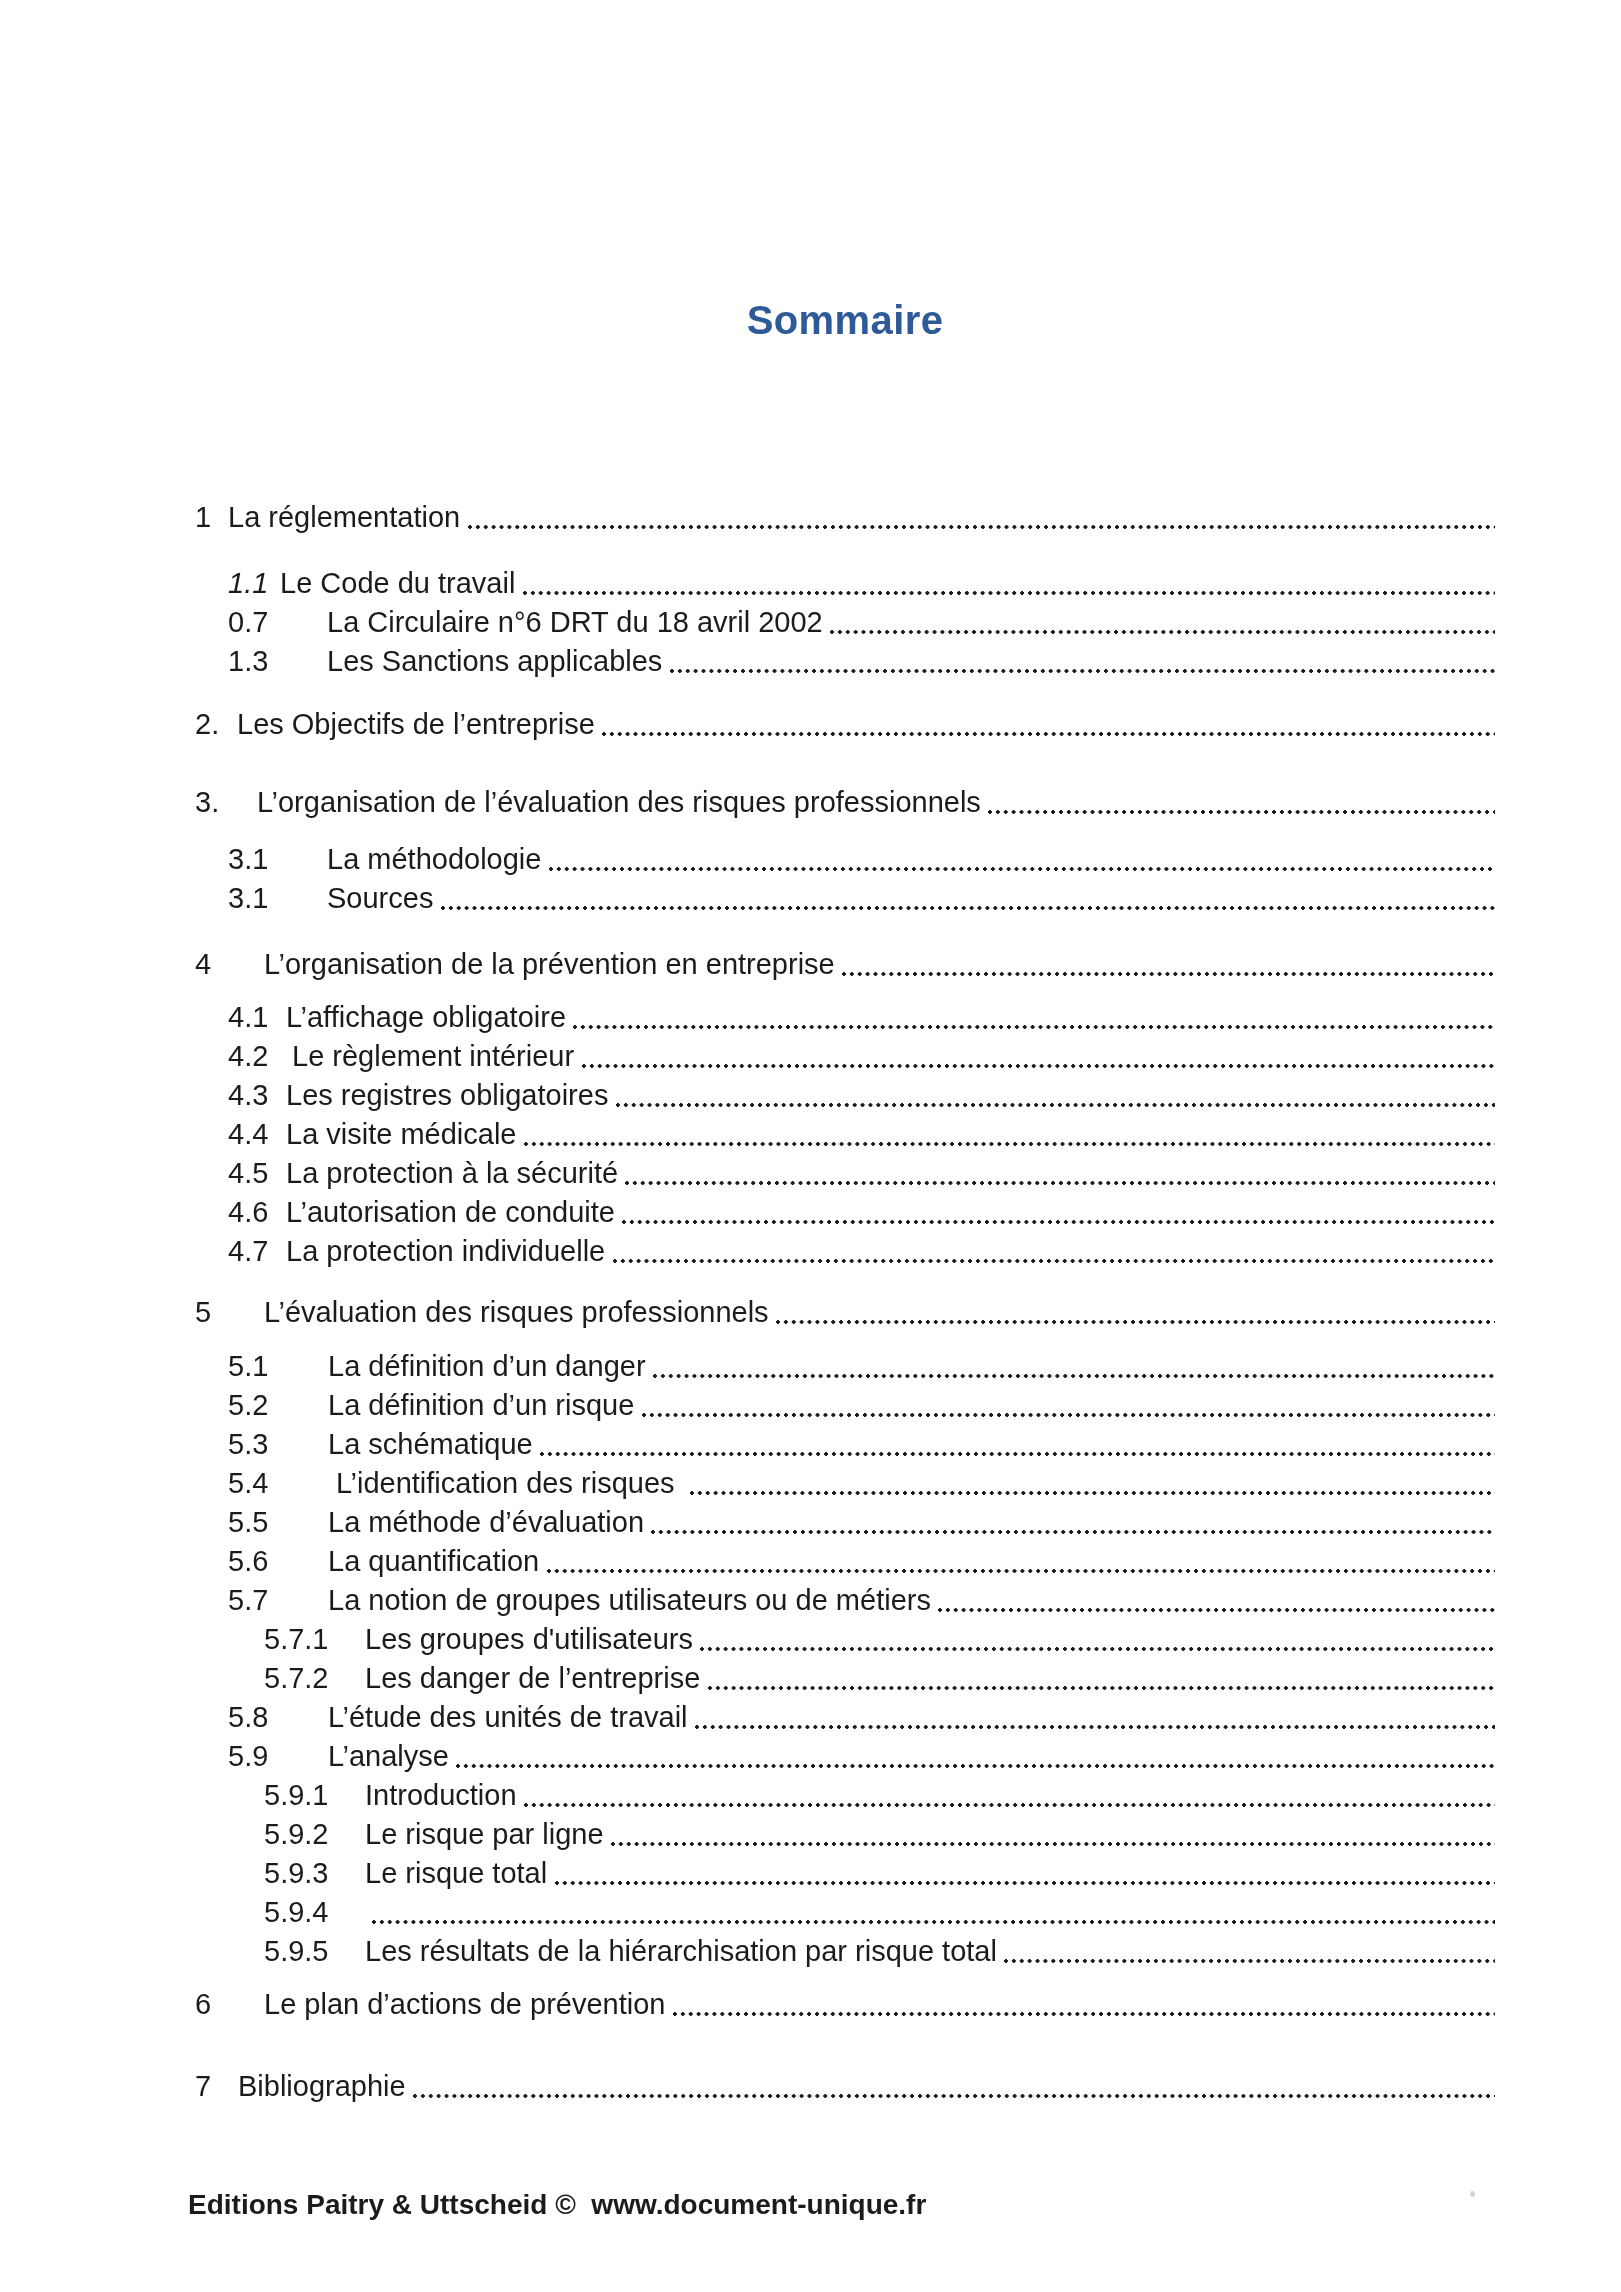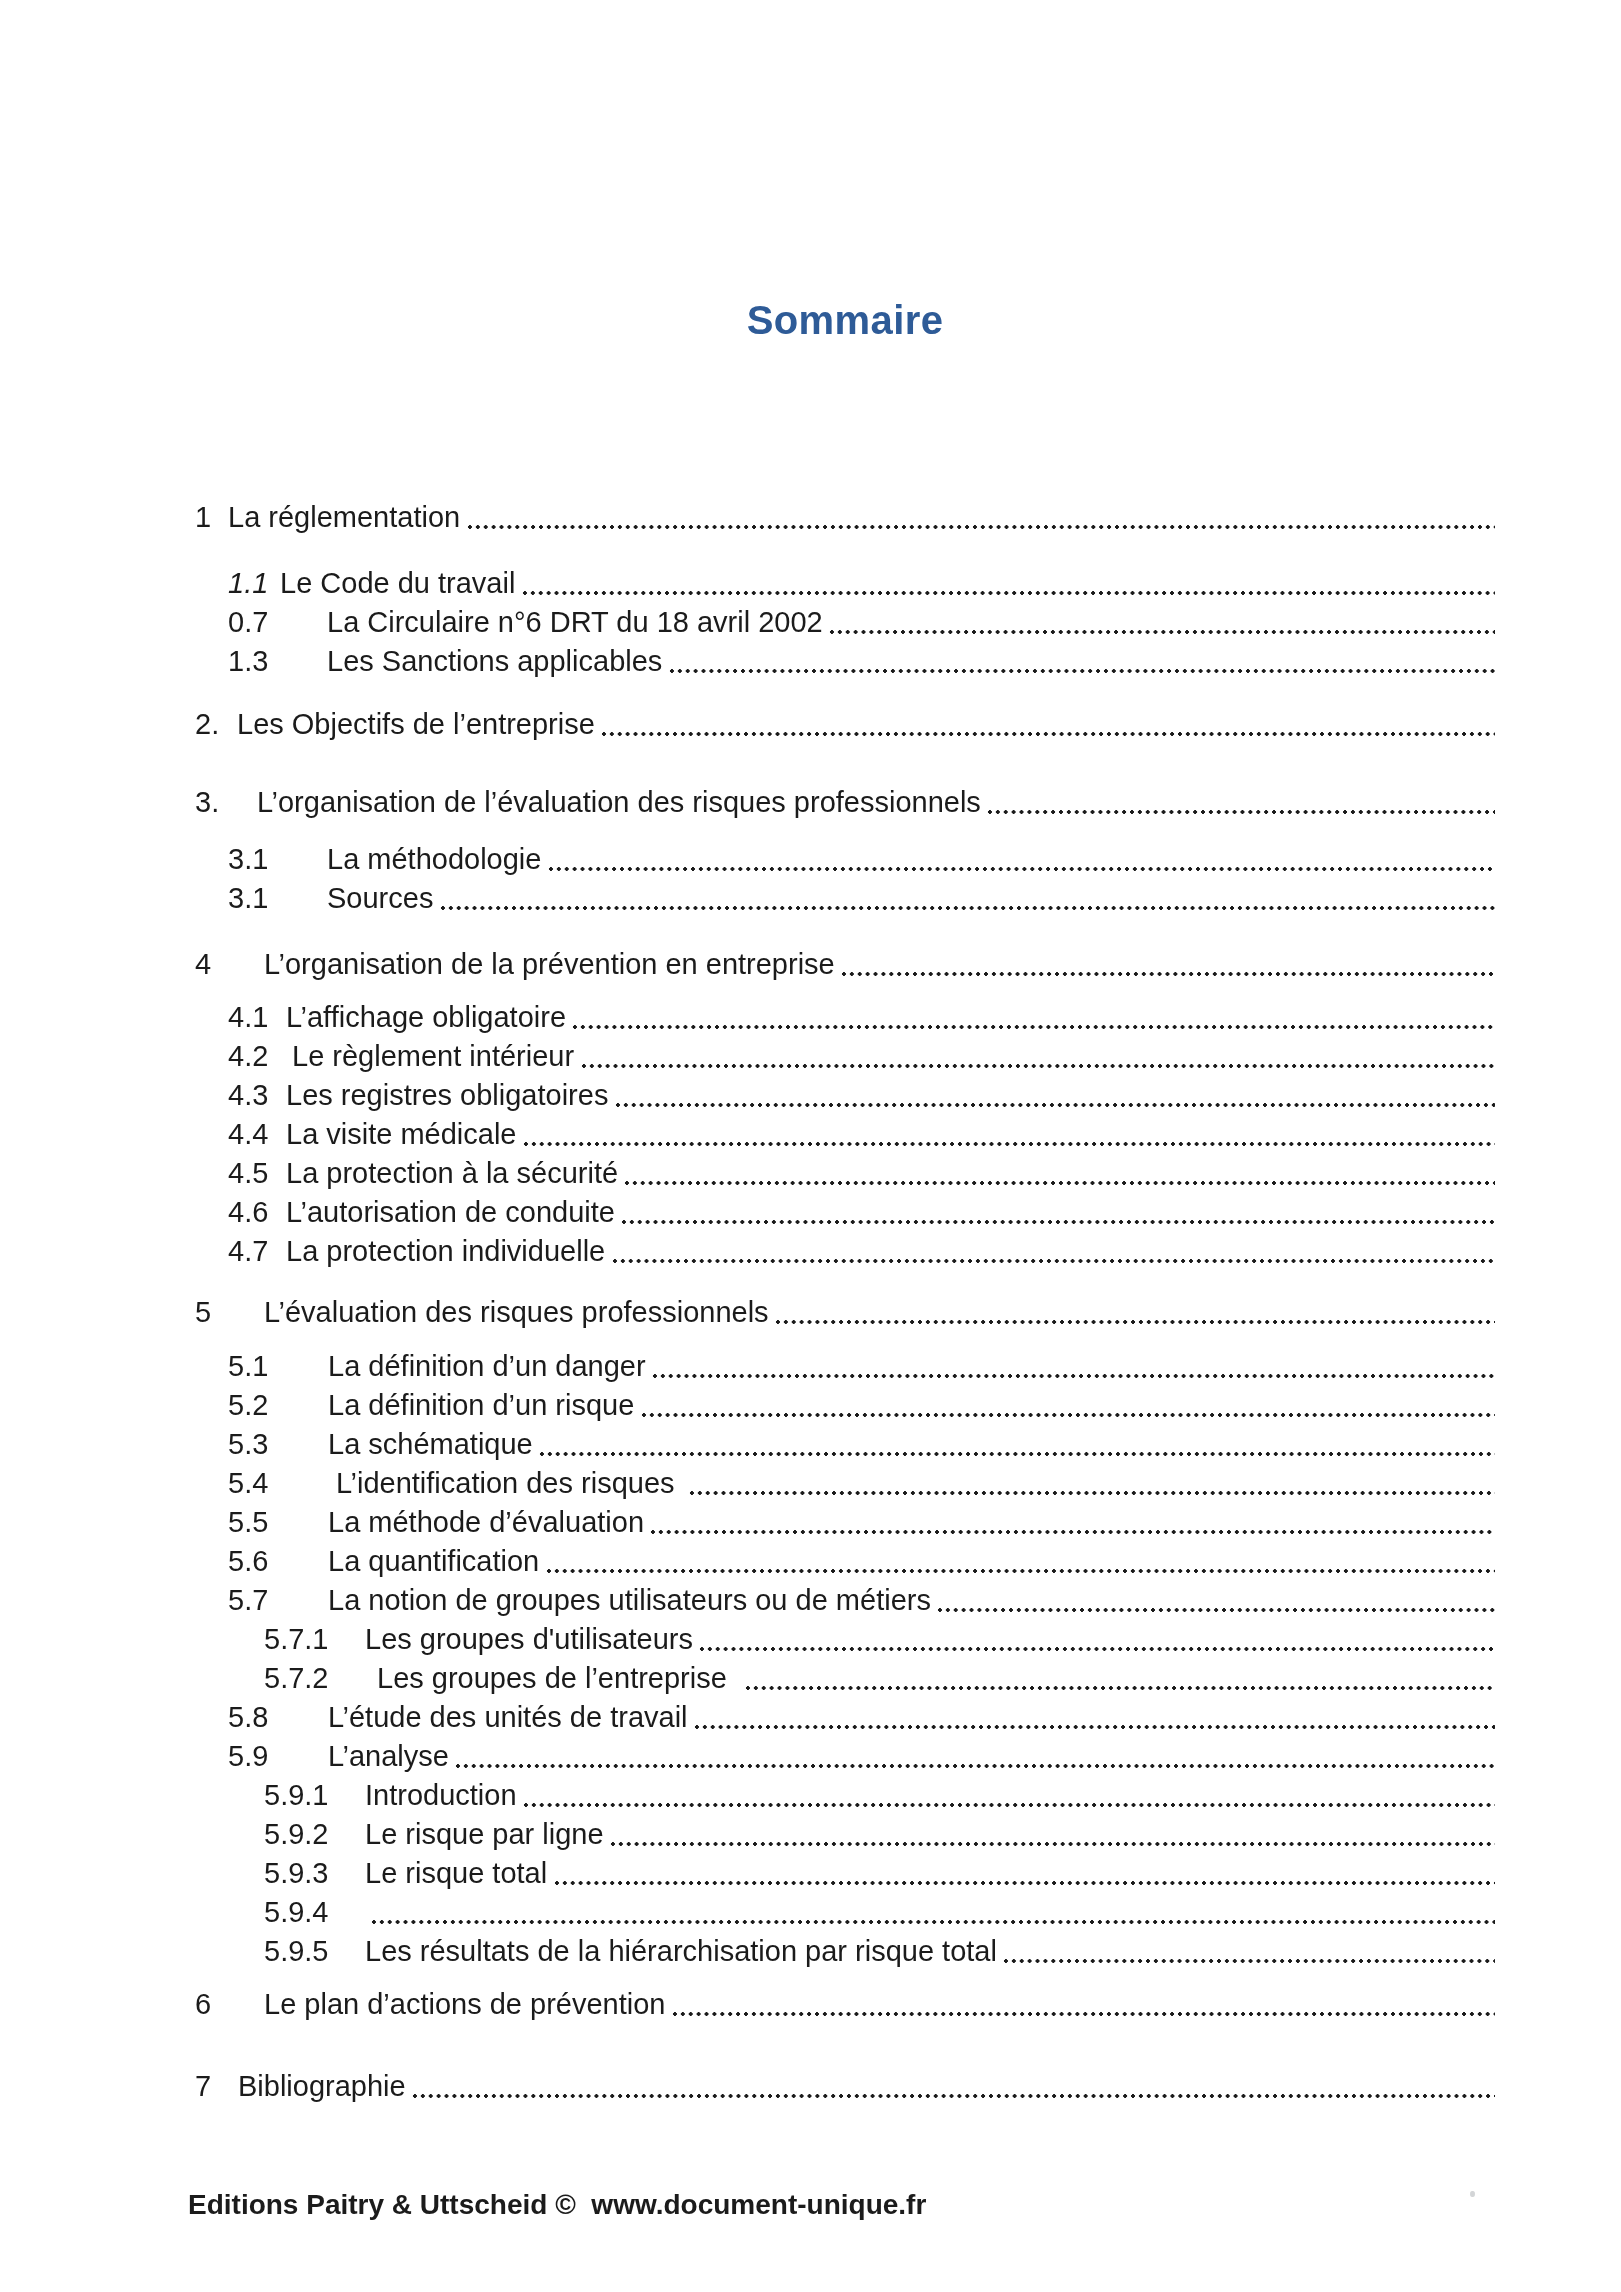--- a/index.html
+++ b/index.html
@@ -207,23 +207,23 @@
         <div class="toc-row" style="margin-left: 33px;">
           <span class="toc-num" style="width: 100px;">5.7</span>
           <span class="toc-label">La notion de groupes utilisateurs ou de métiers</span>
           <span class="toc-leader"></span>
         </div>
         <div class="toc-row" style="margin-left: 69px;">
           <span class="toc-num" style="width: 101px;">5.7.1</span>
           <span class="toc-label">Les groupes d'utilisateurs</span>
           <span class="toc-leader"></span>
         </div>
-        <div class="toc-row" style="margin-left: 69px; gap: 12px;">
+        <div class="toc-row" style="margin-left: 69px;">
           <span class="toc-num" style="width: 101px;">5.7.2</span>
-          <span class="toc-label">Les groupes de l’entreprise</span>
+          <span class="toc-label">Les danger de l’entreprise</span>
           <span class="toc-leader"></span>
         </div>
         <div class="toc-row" style="margin-left: 33px;">
           <span class="toc-num" style="width: 100px;">5.8</span>
           <span class="toc-label">L’étude des unités de travail</span>
           <span class="toc-leader"></span>
         </div>
         <div class="toc-row" style="margin-left: 33px;">
           <span class="toc-num" style="width: 100px;">5.9</span>
           <span class="toc-label">L’analyse</span>

